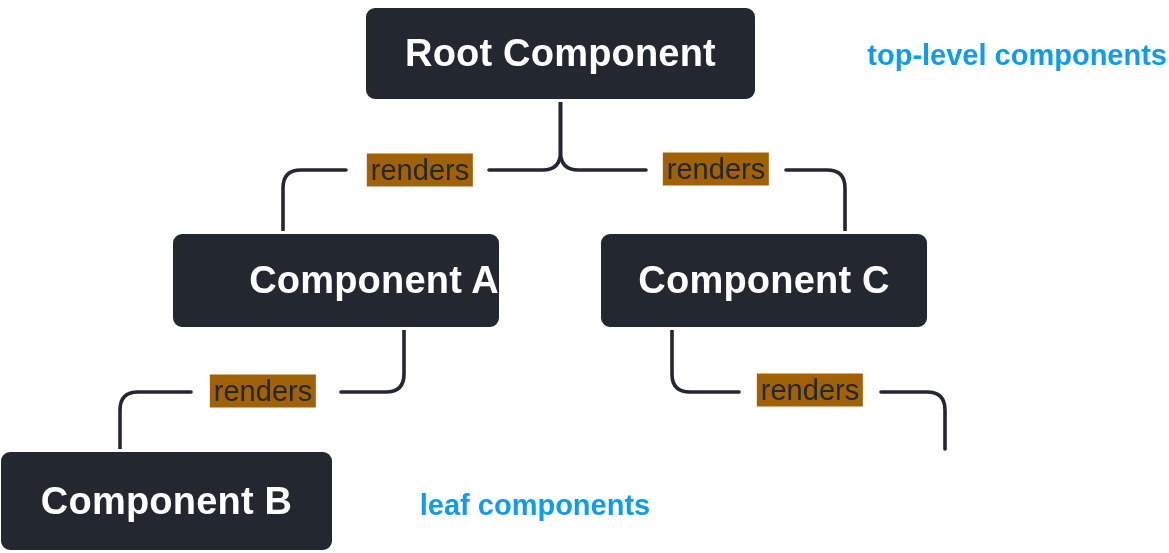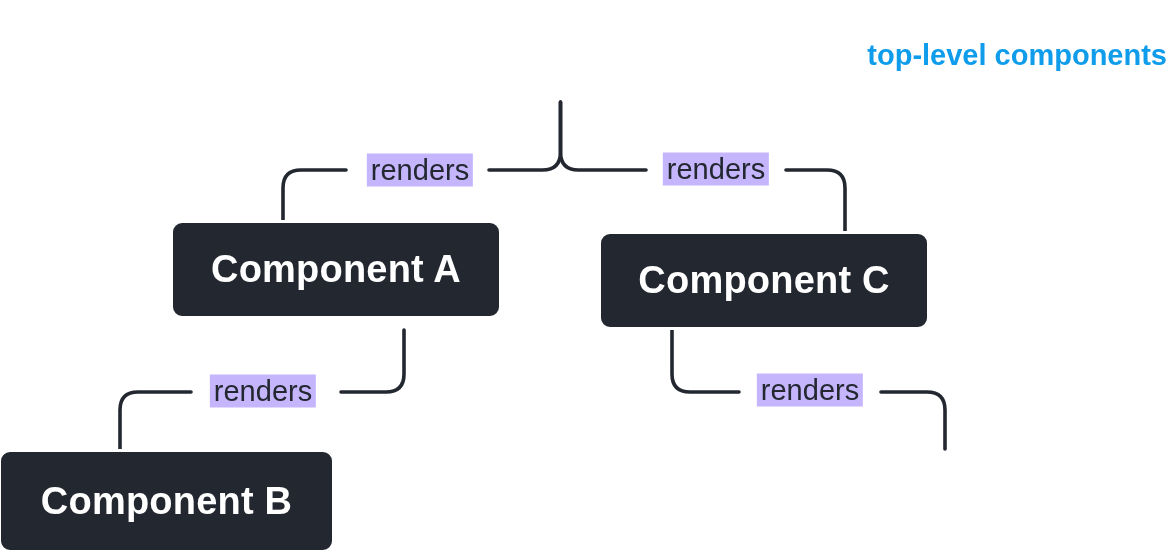--- a/index.html
+++ b/index.html
@@ -38,32 +38,32 @@
     color: #ffffff;
     display: flex;
     align-items: center;
     justify-content: center;
     font-size: 38px;
     font-weight: 600;
     letter-spacing: 0.2px;
     white-space: nowrap;
   }
   .node-root { left: 363px; top: 5px;   width: 395px; height: 97px; }
-  .node-a    { left: 170px; top: 220px; width: 332px; height: 99px; }
+  .node-a    { left: 170px; top: 231px; width: 332px; height: 99px; justify-content: flex-end; }
   .node-c    { left: 598px; top: 231px; width: 332px; height: 99px; }
   .node-b    { left: -2px;  top: 449px; width: 337px; height: 104px; }
   .node-d    { left: 727px; top: 449px; width: 333px; height: 104px; }
   .edge-label {
     position: absolute;
     transform: translate(-50%, -50%);
     color: #23272f;
     font-size: 29px;
     font-weight: 500;
     white-space: nowrap;
-    background: #c4b5fd;
+    background: #a16207;
     padding: 0 4px;
   }
   .edge-label.ul { left: 420px; top: 170px; }
   .edge-label.ur { left: 716px; top: 169px; }
   .edge-label.ll { left: 263px; top: 391px; }
   .edge-label.lr { left: 810px; top: 390px; }
   .annotation {
     position: absolute;
     color: #0e9ceb;
     font-size: 29px;
@@ -82,34 +82,38 @@
 
     <path d="M 560.5 102 L 560.5 152 Q 560.5 170 542.5 170 L 489 170 M 346 170 L 301 170 Q 283 170 283 188 L 283 231"></path>
 
     <path d="M 560.5 102 L 560.5 152 Q 560.5 170 578.5 170 L 646 170 M 786 170 L 827 170 Q 845 170 845 188 L 845 231"></path>
 
     <path d="M 404 330 L 404 374 Q 404 392 386 392 L 341 392 M 191 392 L 138 392 Q 120 392 120 410 L 120 449"></path>
 
     <path d="M 672 330 L 672 374 Q 672 392 690 392 L 739 392 M 881 392 L 927 392 Q 945 392 945 410 L 945 449"></path>
   </svg>
 
+  <div class="node node-root">
+    <span>Root Component</span>
+  </div>
 
   <div class="node node-a">
     <span>Component A</span>
   </div>
 
   <div class="node node-c">
     <span>Component C</span>
   </div>
 
   <div class="node node-b">
     <span>Component B</span>
   </div>
 
 
   <span class="edge-label ul">renders</span>
   <span class="edge-label ur">renders</span>
   <span class="edge-label ll">renders</span>
   <span class="edge-label lr">renders</span>
 
   <span class="annotation top-right">top-level components</span>
+  <span class="annotation bottom-center">leaf components</span>
 
 </div>
 
 </body></html>

